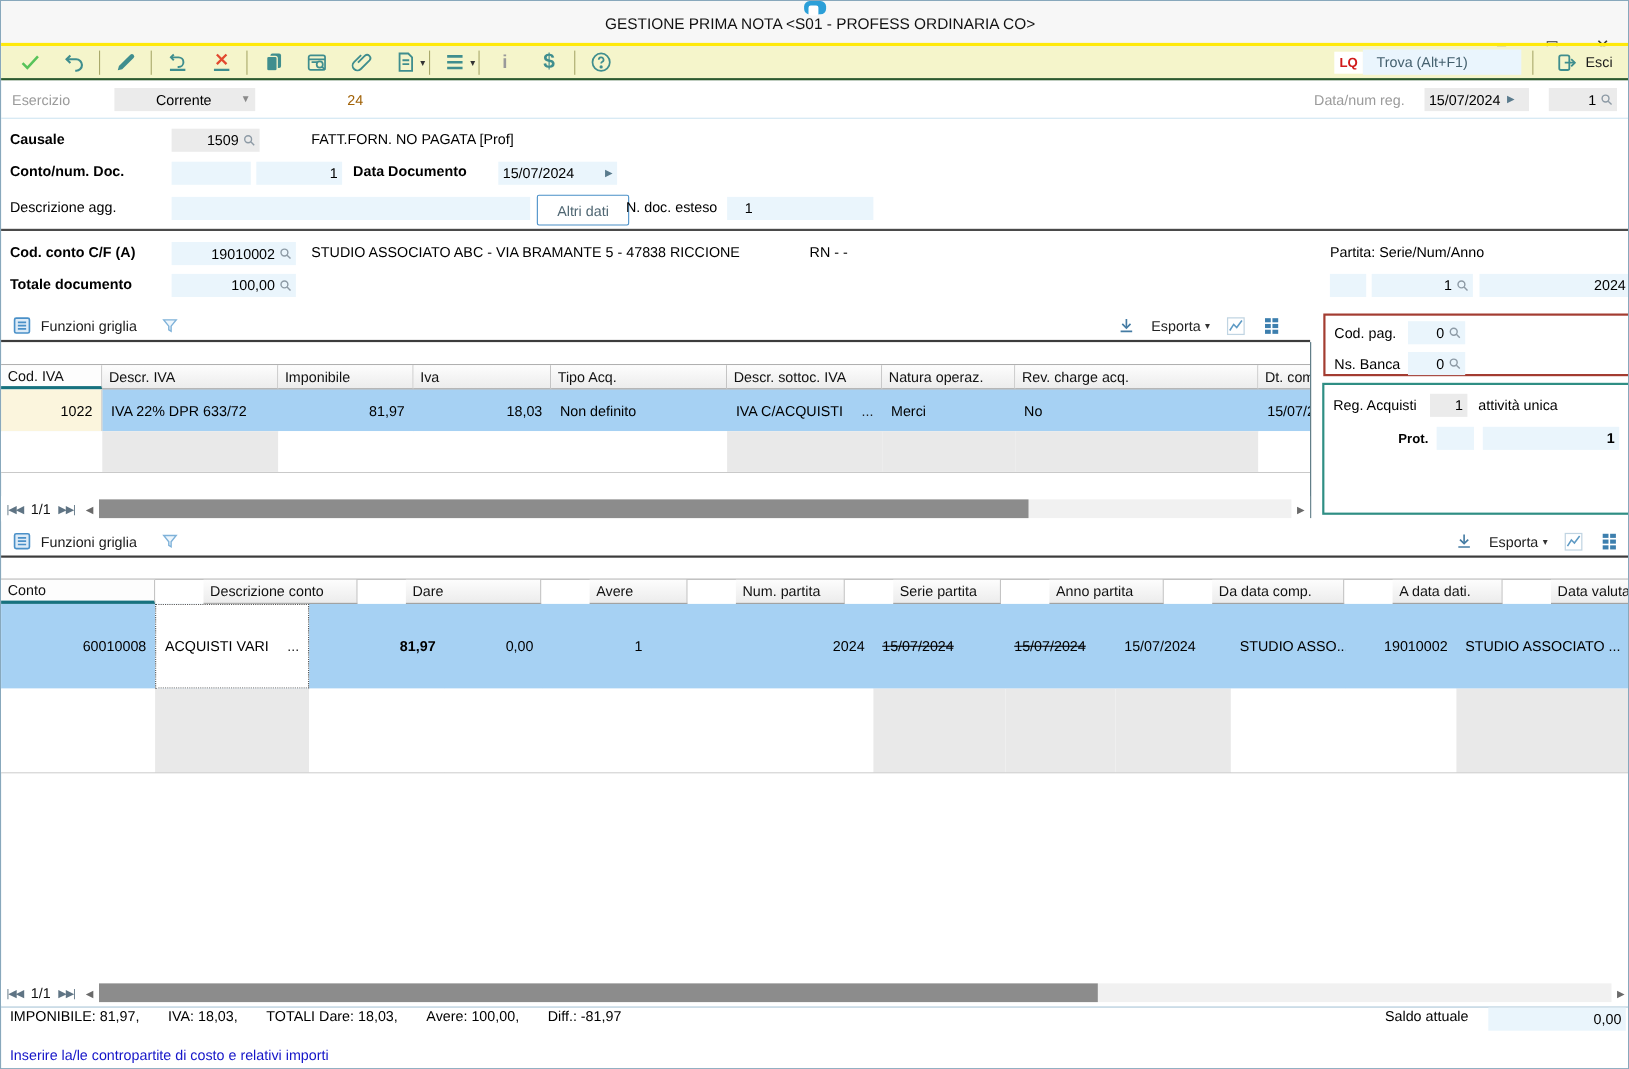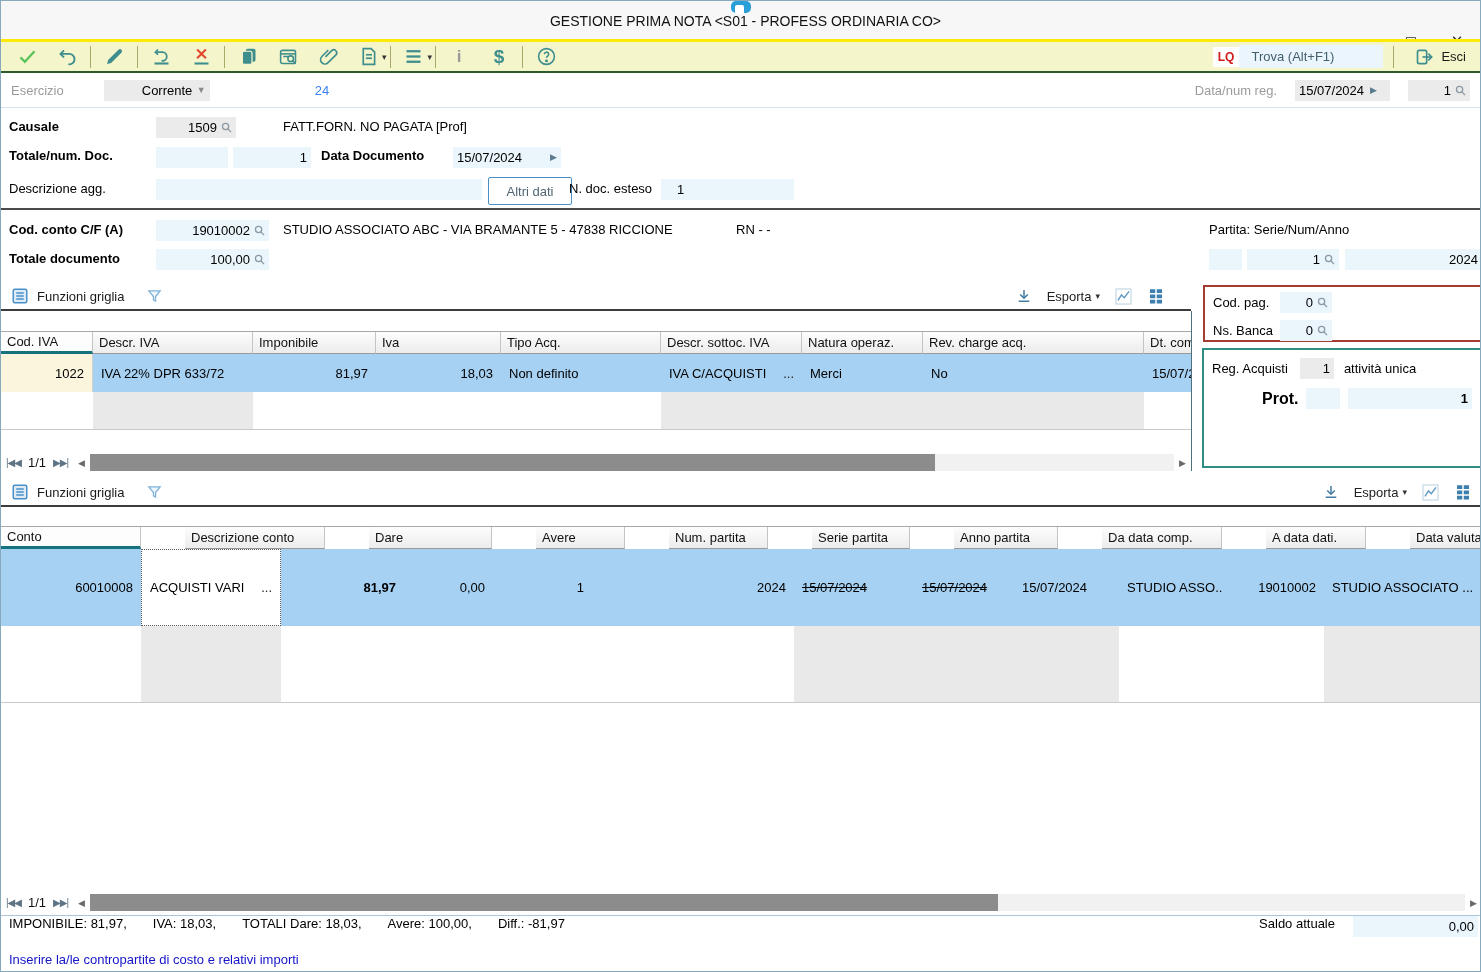--- a/index.html
+++ b/index.html
@@ -183,25 +183,25 @@
           <line x1="9" y1="12" x2="20" y2="12"></line>
           <path d="M16 8l4 4-4 4"></path>
         </svg>
       <span>Esci</span>
     </span>
   </div>
   <div class="abs greenline"></div>
 
   <div class="abs" style="left:0;top:72px;width:100%;height:34px;display:flex;align-items:center;border-bottom:1px solid #cfe5f2;">
     <span class="lbl" style="margin-left:10px;">Esercizio</span>
-    <span class="f fgray" style="width:106px;margin-left:40px;padding-left:38px;">
+    <span class="f fgray" style="width:128px;margin-left:40px;padding-left:38px;">
       <span>Corrente</span>
       <span class="caret-d">▼</span>
     </span>
-    <span class="lbl" style="margin-left:105px;color:#3b82f6;">24</span>
+    <span class="lbl" style="margin-left:84px;color:#a16207;">24</span>
     <span class="lbl" style="margin-left:auto;">Data/num reg.</span>
     <span class="f fgray" style="width:95px;margin-left:18px;">
       <span>15/07/2024</span>
       <span class="caret-r">▶</span>
     </span>
     <span class="f fgray num" style="width:62px;margin-left:18px;margin-right:10px;">
       <span>1</span>
       <svg class="mag" width="11" height="11" viewBox="0 0 12 12" fill="none" stroke="#8d9aa5" stroke-width="1.4">
           <circle cx="5" cy="5" r="3.4"></circle>
           <line x1="7.6" y1="7.6" x2="11" y2="11"></line>
@@ -212,21 +212,21 @@
   <div class="abs" style="left:8px;top:118px;"><span class="blbl">Causale</span></div>
   <div class="abs f fgray num" style="left:155px;top:116px;width:80px;">
     <span>1509</span>
     <svg class="mag" width="11" height="11" viewBox="0 0 12 12" fill="none" stroke="#8d9aa5" stroke-width="1.4">
         <circle cx="5" cy="5" r="3.4"></circle>
         <line x1="7.6" y1="7.6" x2="11" y2="11"></line>
       </svg>
   </div>
   <div class="abs" style="left:282px;top:118px;">FATT.FORN. NO PAGATA [Prof]</div>
 
-  <div class="abs blbl" style="left:8px;top:147px;">Totale/num. Doc.</div>
+  <div class="abs blbl" style="left:8px;top:147px;">Conto/num. Doc.</div>
   <div class="abs f fblue" style="left:155px;top:146px;width:72px;"></div>
   <div class="abs f fblue num" style="left:232px;top:146px;width:78px;">1</div>
   <div class="abs blbl" style="left:320px;top:147px;">Data Documento</div>
   <div class="abs f fblue" style="left:452px;top:146px;width:108px;">
     <span>15/07/2024</span>
     <span class="caret-r" style="margin-left:auto;">▶</span>
   </div>
 
   <div class="abs" style="left:8px;top:180px;">Descrizione agg.</div>
   <div class="abs f fblue" style="left:155px;top:178px;width:326px;"></div>
@@ -325,21 +325,21 @@
     </div>
   </div>
 
   <div class="abs tealpanel" style="left:1201px;top:347px;width:280px;height:120px;">
     <div class="prow">
       <span>Reg. Acquisti</span>
       <span class="f fgray num" style="width:34px;margin-left:12px;">1</span>
       <span style="margin-left:10px;">attività unica</span>
     </div>
     <div class="prow" style="margin-top:9px;">
-      <span class="blbl" style="width:88px;text-align:right;font-size:16px;">Prot.</span>
+      <span class="blbl" style="width:88px;text-align:right;font-size:12px;">Prot.</span>
       <span class="f fblue" style="width:34px;margin-left:8px;"></span>
       <span class="f fblue num" style="width:126px;margin-left:8px;font-weight:bold;">1</span>
     </div>
   </div>
   <div class="abs vline" style="left:1190px;top:310px;height:160px;"></div>
 
   <div class="abs" style="left:0;top:330px;width:1190px;overflow:hidden;">
     <div class="ghead" style="grid-template-columns:92px 160px 123px 125px 160px 141px 121px 221px 120px;width:1263px;">
       <div class="hcell sel">Cod. IVA</div>
       <div class="hcell">Descr. IVA</div>

